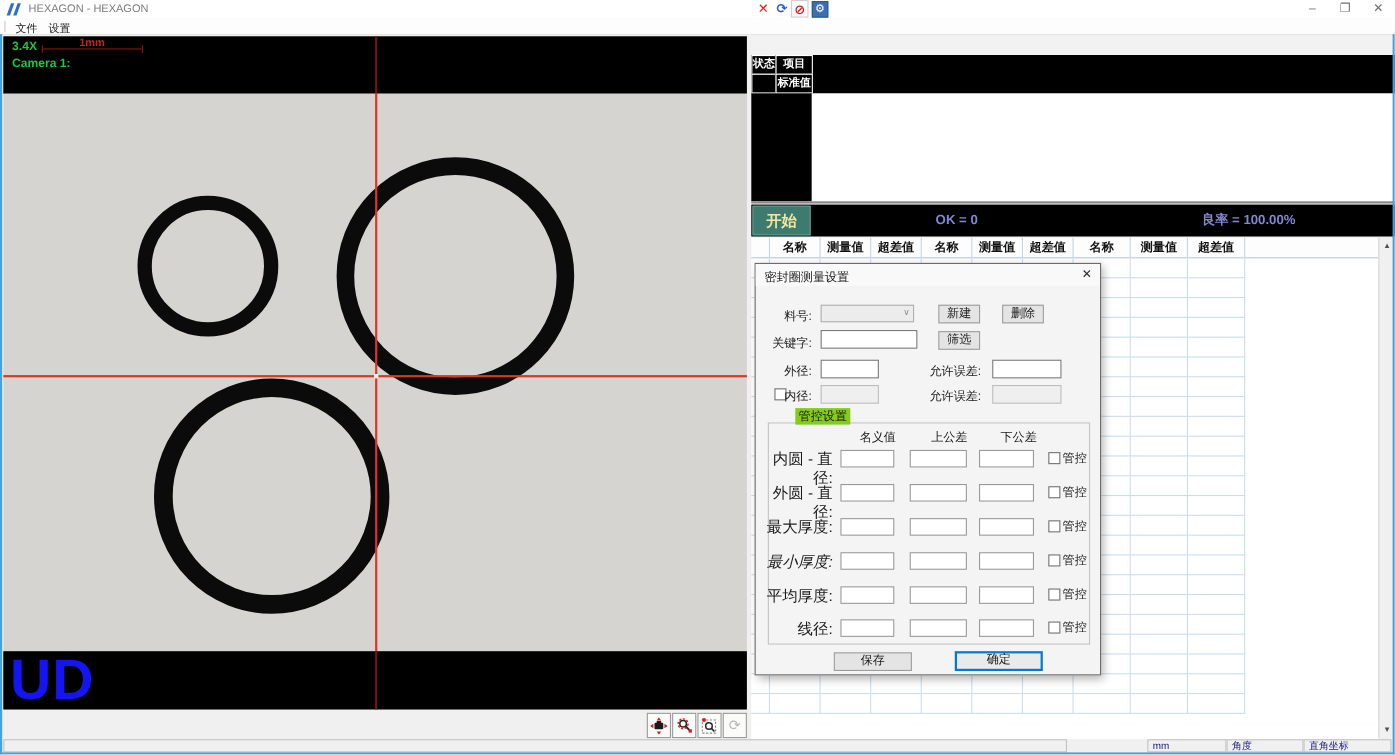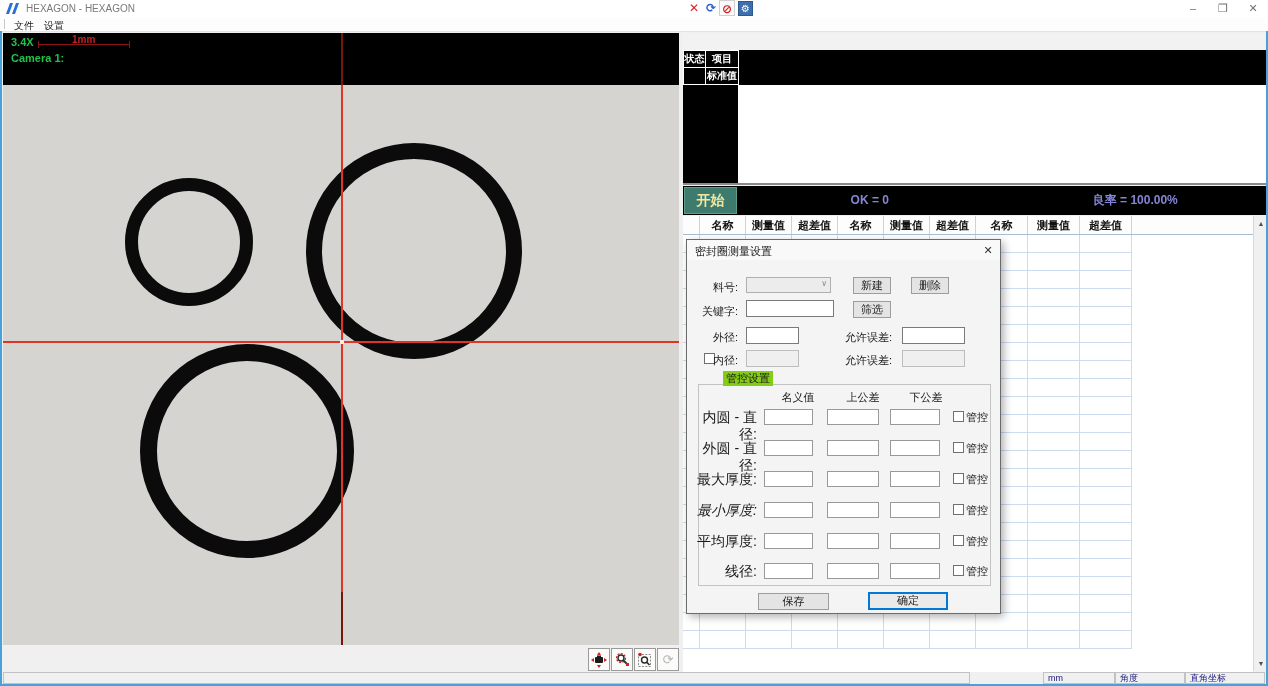--- a/index.html
+++ b/index.html
@@ -145,20 +145,23 @@
   <div class="ch-h"></div>
   <div class="cam-top">
     <div class="cam-mag">3.4X</div>
     <div class="scalebar">
       <div class="lab">1mm</div>
       <div class="line"></div>
       <div class="tick t1"></div>
       <div class="tick t2"></div>
     </div>
     <div class="cam-name">Camera 1:</div>
+  </div>
+  <div class="cam-bottom">
+    <div class="watermark">UD</div>
   </div>
   <div class="ch-v1"></div>
   <div class="ch-v2"></div>
   <div class="ch-v3"></div>
   <div class="ch-dot"></div>
 </div>
 
 <div class="cam-tools">
   <div class="cam-tool">
     <svg width="16" height="16" viewBox="0 0 16 16">

